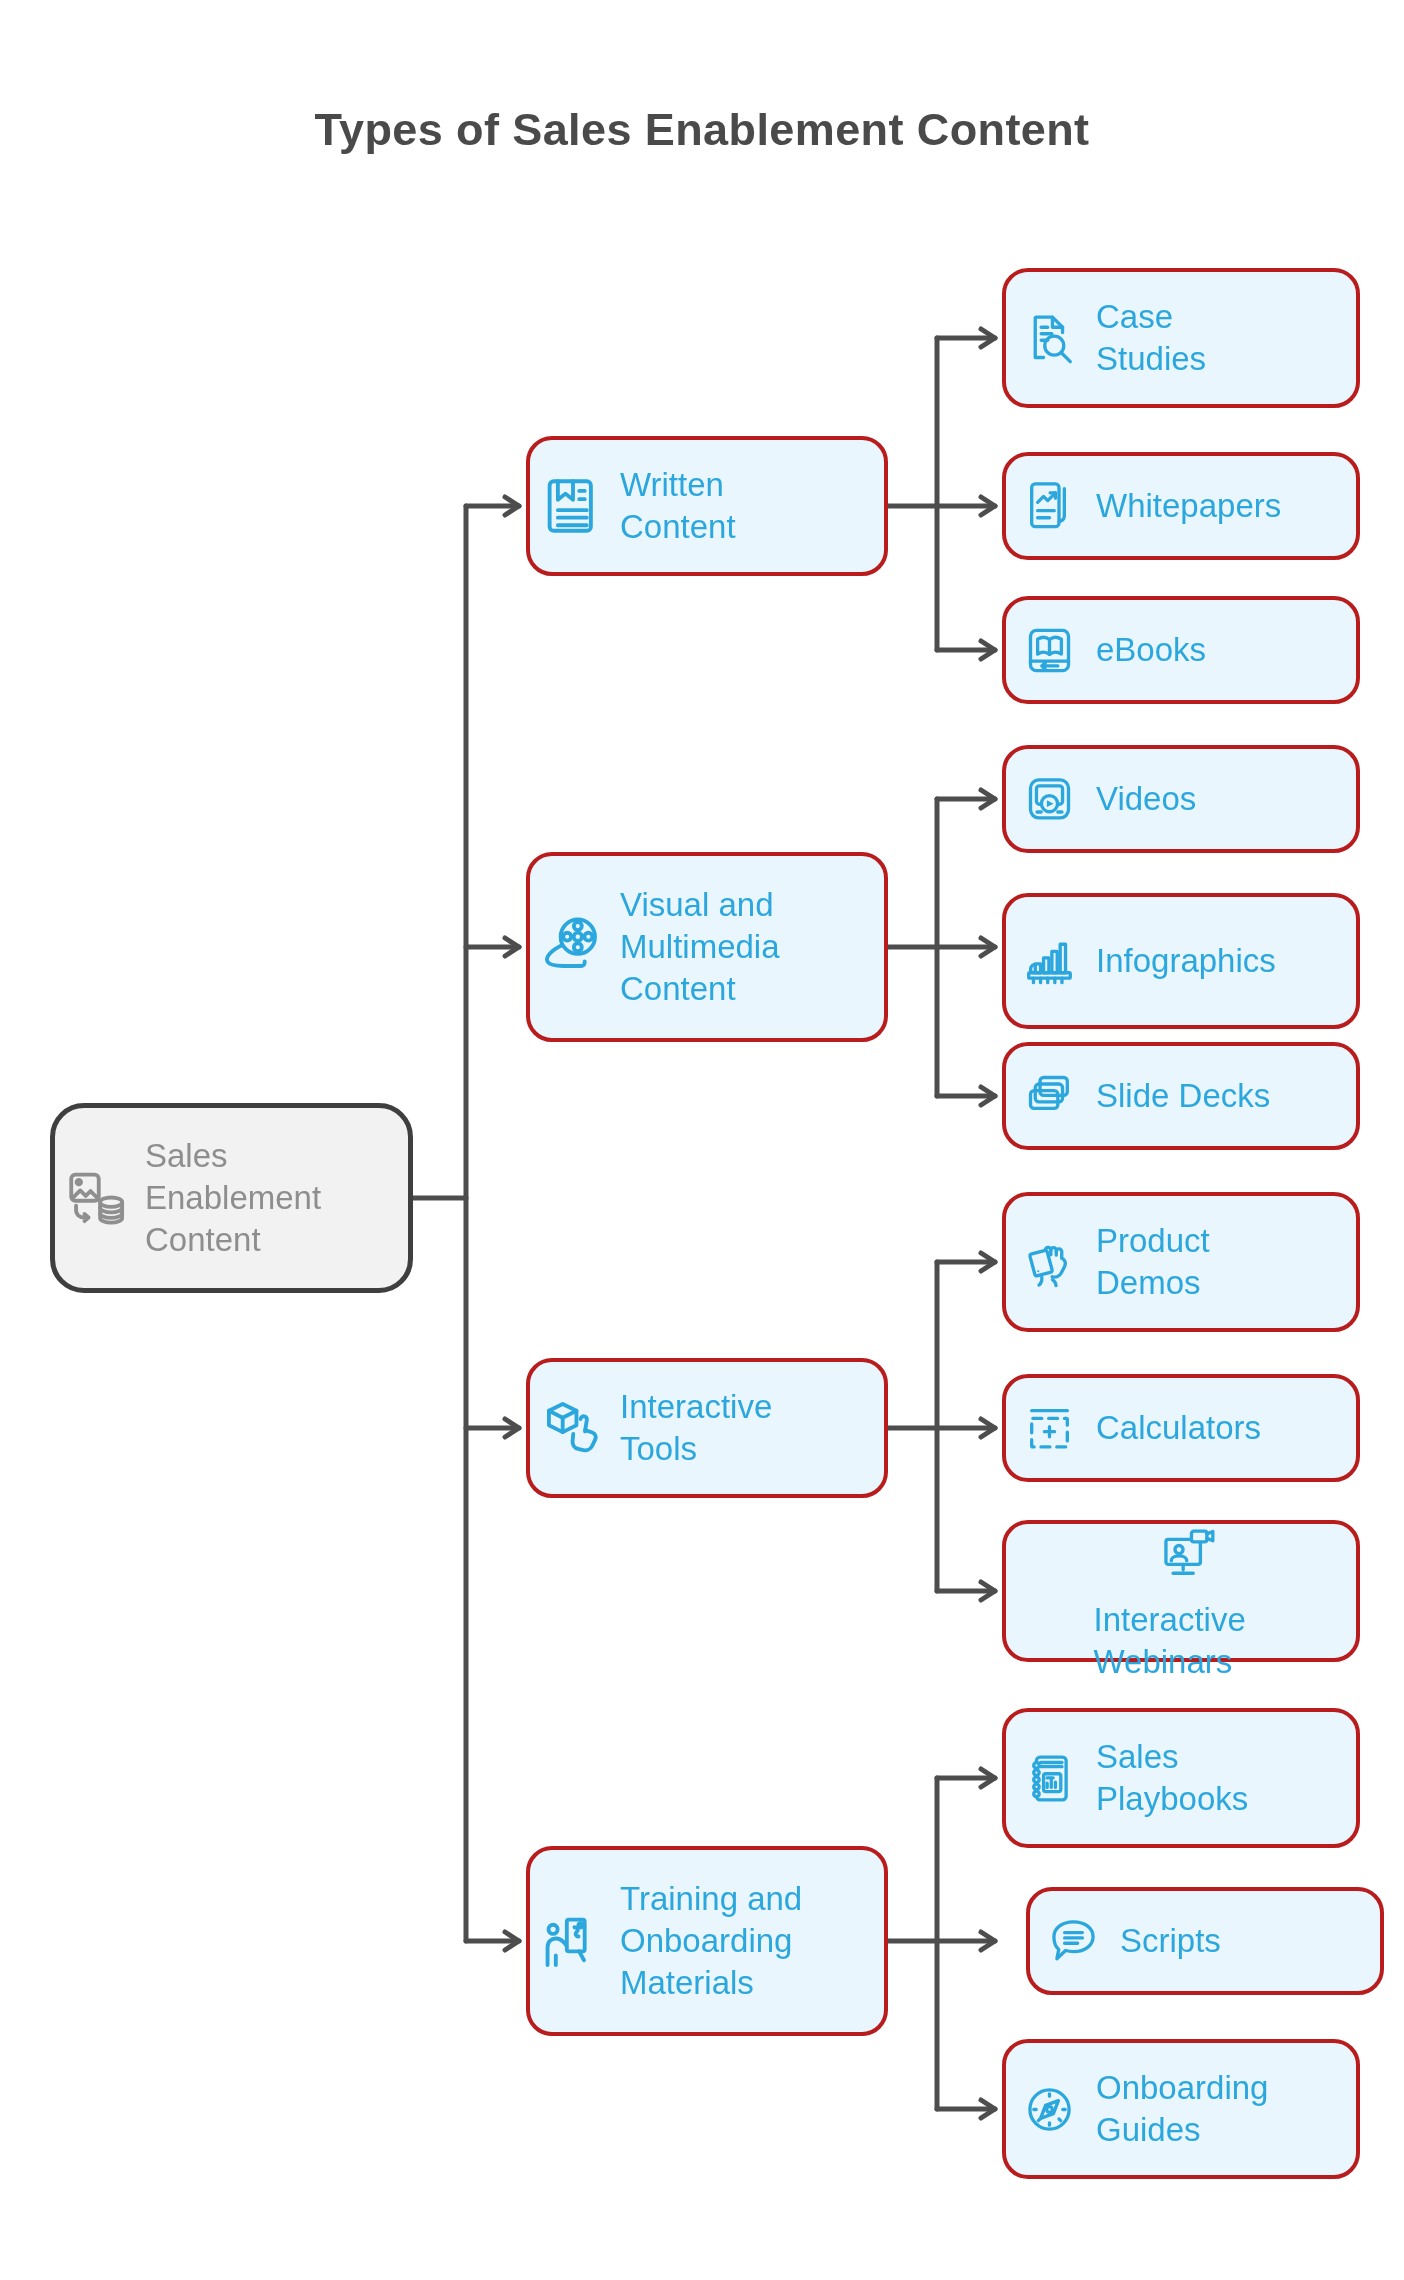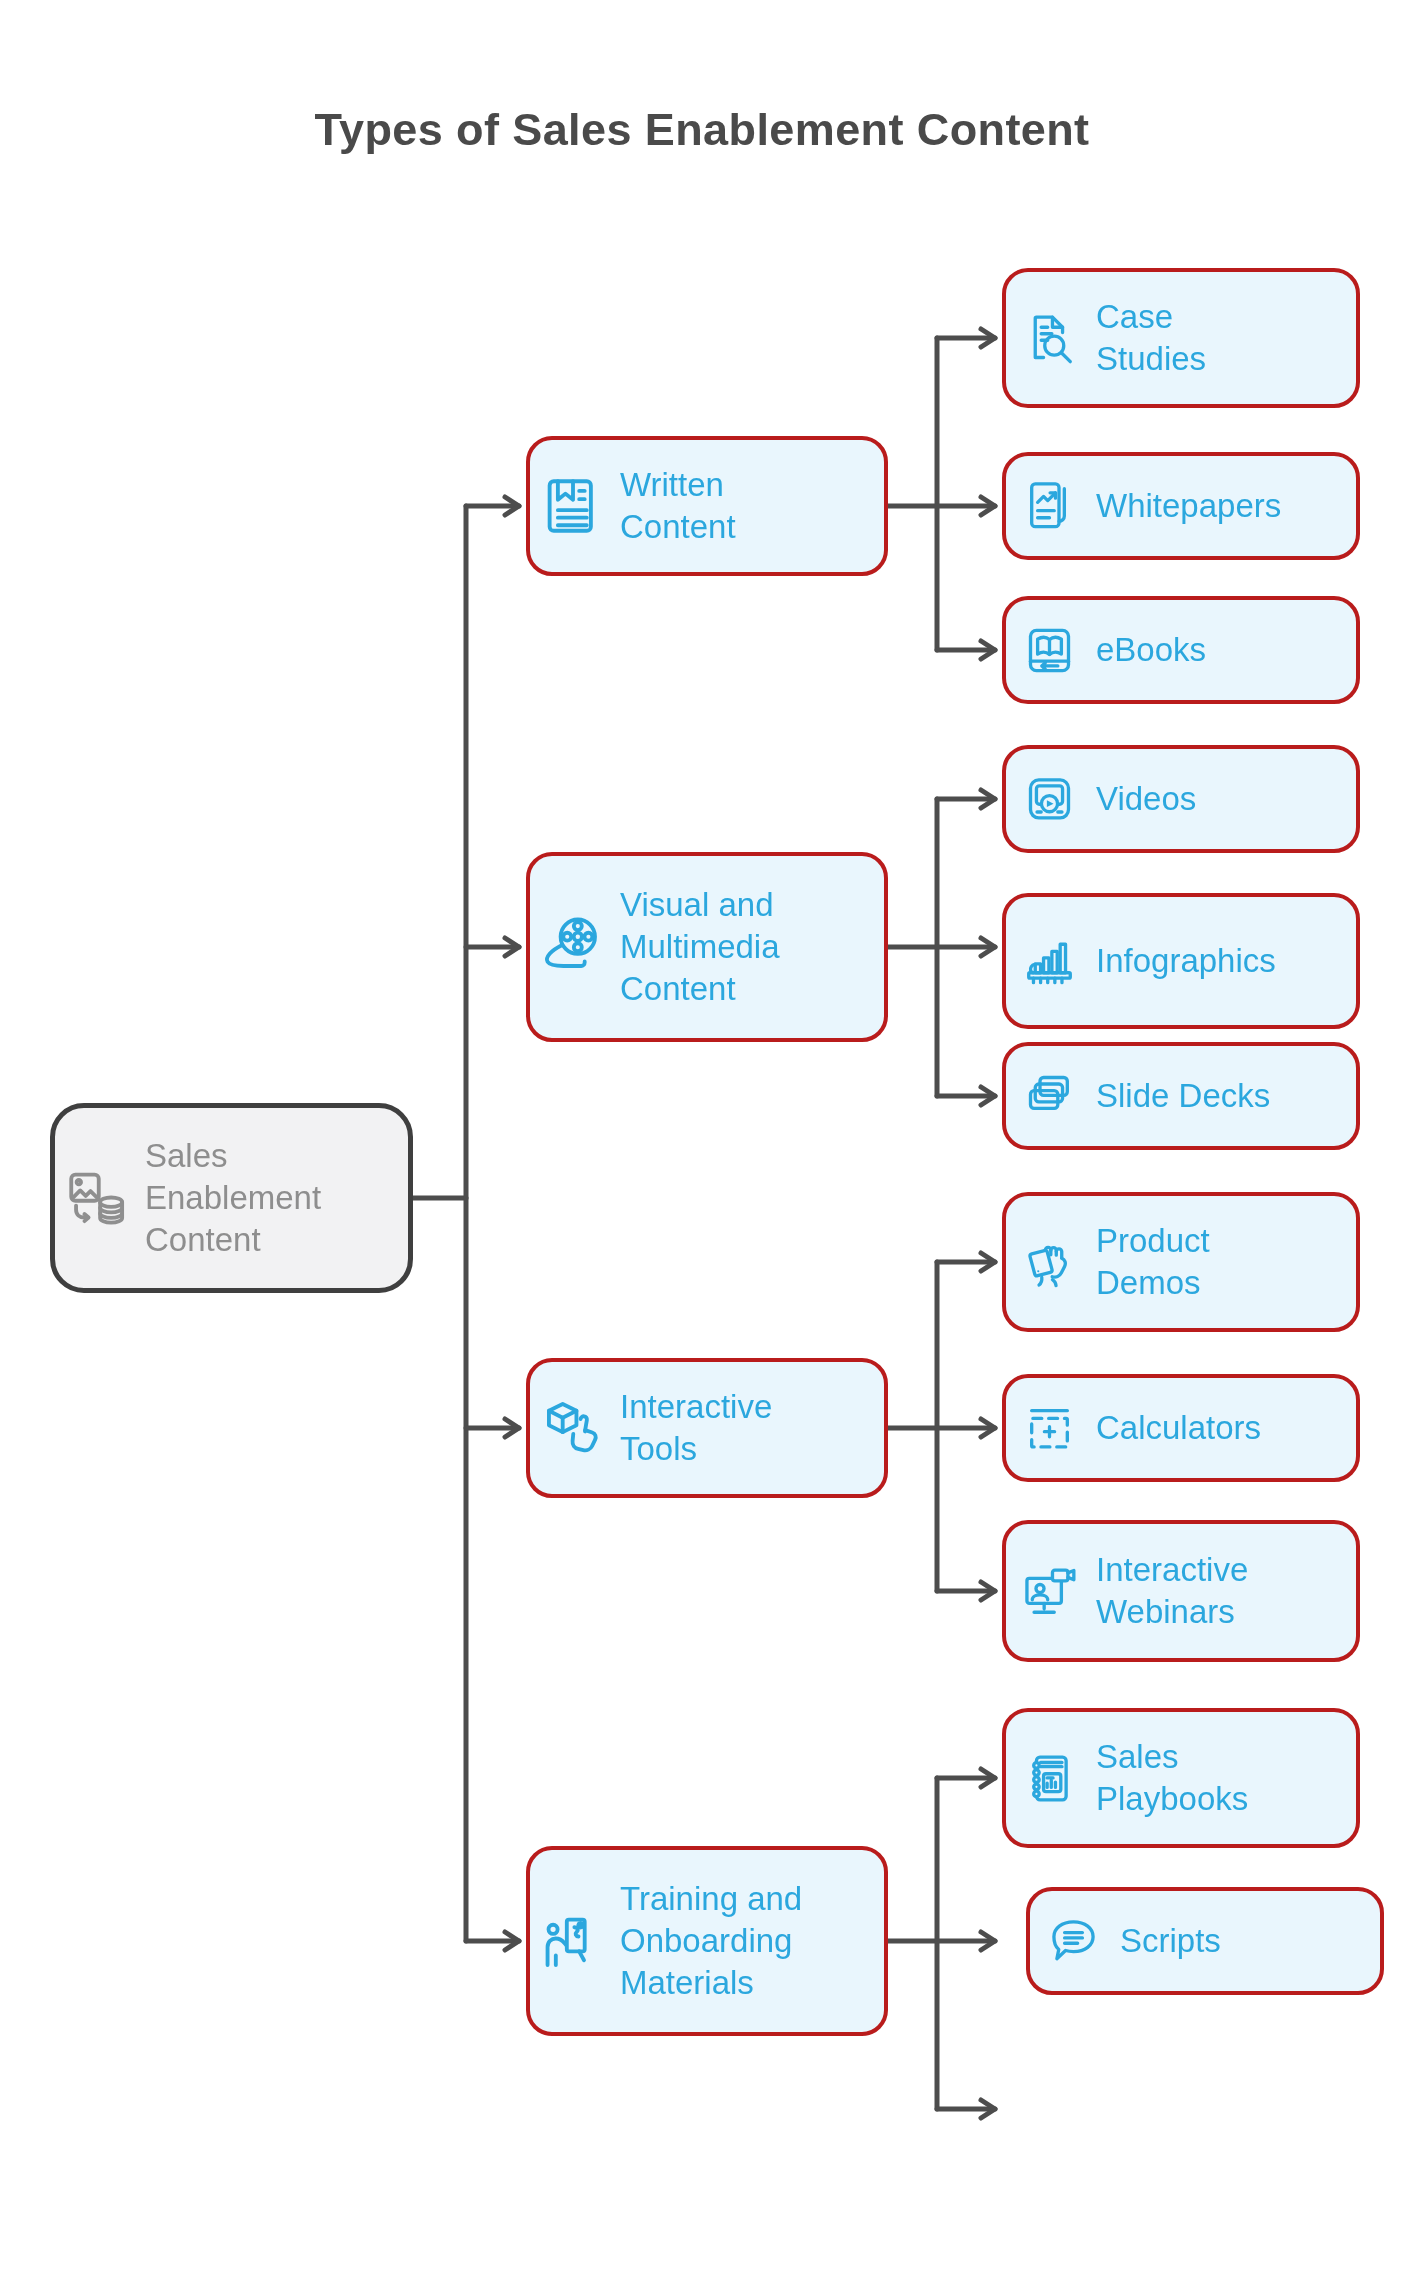--- a/index.html
+++ b/index.html
@@ -275,21 +275,21 @@
           <g class="ic">
         <path d="M9,9 h30"></path>
         <rect x="9" y="15.5" width="30" height="24" rx="1" stroke-dasharray="7.5 5.8"></rect>
         <path d="M24,22.5 v8.5 M19.7,26.7 h8.6"></path>
       </g>
         </svg>
     </span>
     <span class="label">Calculators</span>
   </div>
 
-  <div class="node leaf" style="left:1002px;top:1520px;width:358px;height:142px;">
+  <div class="node leaf" style="left:1002px;top:1520px;width:358px;height:142px;flex-direction:column;">
     <span class="icon">
       <svg viewBox="0 0 48 48">
           <g class="ic">
         <rect x="5" y="13" width="29" height="21" rx="2"></rect>
         <circle cx="16" cy="21.5" r="3.4"></circle>
         <path d="M9.5,31 c0,-5.5 13,-5.5 13,0"></path>
         <path d="M19.5,34 v4.5 M11,41.5 h17"></path>
         <rect x="26.5" y="6" width="13" height="9" rx="2" fill="#E9F6FD"></rect>
         <path d="M39.5,8.3 l5,-2 v7.8 l-5,-2"></path>
       </g>
@@ -325,14 +325,27 @@
       <svg viewBox="0 0 48 48">
           <g class="ic">
         <path d="M24,7.5 C33.8,7.5 40.5,12.8 40.5,20 C40.5,27.2 33.8,32.5 24,32.5 C21.6,32.5 19.3,32.2 17.3,31.6 L10,38.5 L11.6,30.7 C8.8,28.4 7.5,24.7 7.5,20 C7.5,12.8 14.2,7.5 24,7.5 Z"></path>
         <path d="M16.5,16.5 h15 M16.5,21 h15 M16.5,25.5 h11"></path>
       </g>
         </svg>
     </span>
     <span class="label">Scripts</span>
   </div>
 
+  <div class="node leaf" style="left:1002px;top:2039px;width:358px;height:140px;">
+    <span class="icon">
+      <svg viewBox="0 0 48 48">
+          <g class="ic">
+        <circle cx="24" cy="24" r="16.5"></circle>
+        <path d="M31.5,16.5 l-4.2,11 -10.8,4 4.2,-11 z"></path>
+        <circle cx="24" cy="24" r="2.4" fill="#E9F6FD"></circle>
+        <path d="M24,10.8 v2 M37.2,24 h-2 M24,37.2 v-2 M10.8,24 h2 M33.4,33.4 l-1.4,-1.4 M14.6,33.4 l1.4,-1.4"></path>
+      </g>
+        </svg>
+    </span>
+    <span class="label" style="max-width:200px;">Onboarding Guides</span>
+  </div>
 
 </div>
 
 </body></html>

